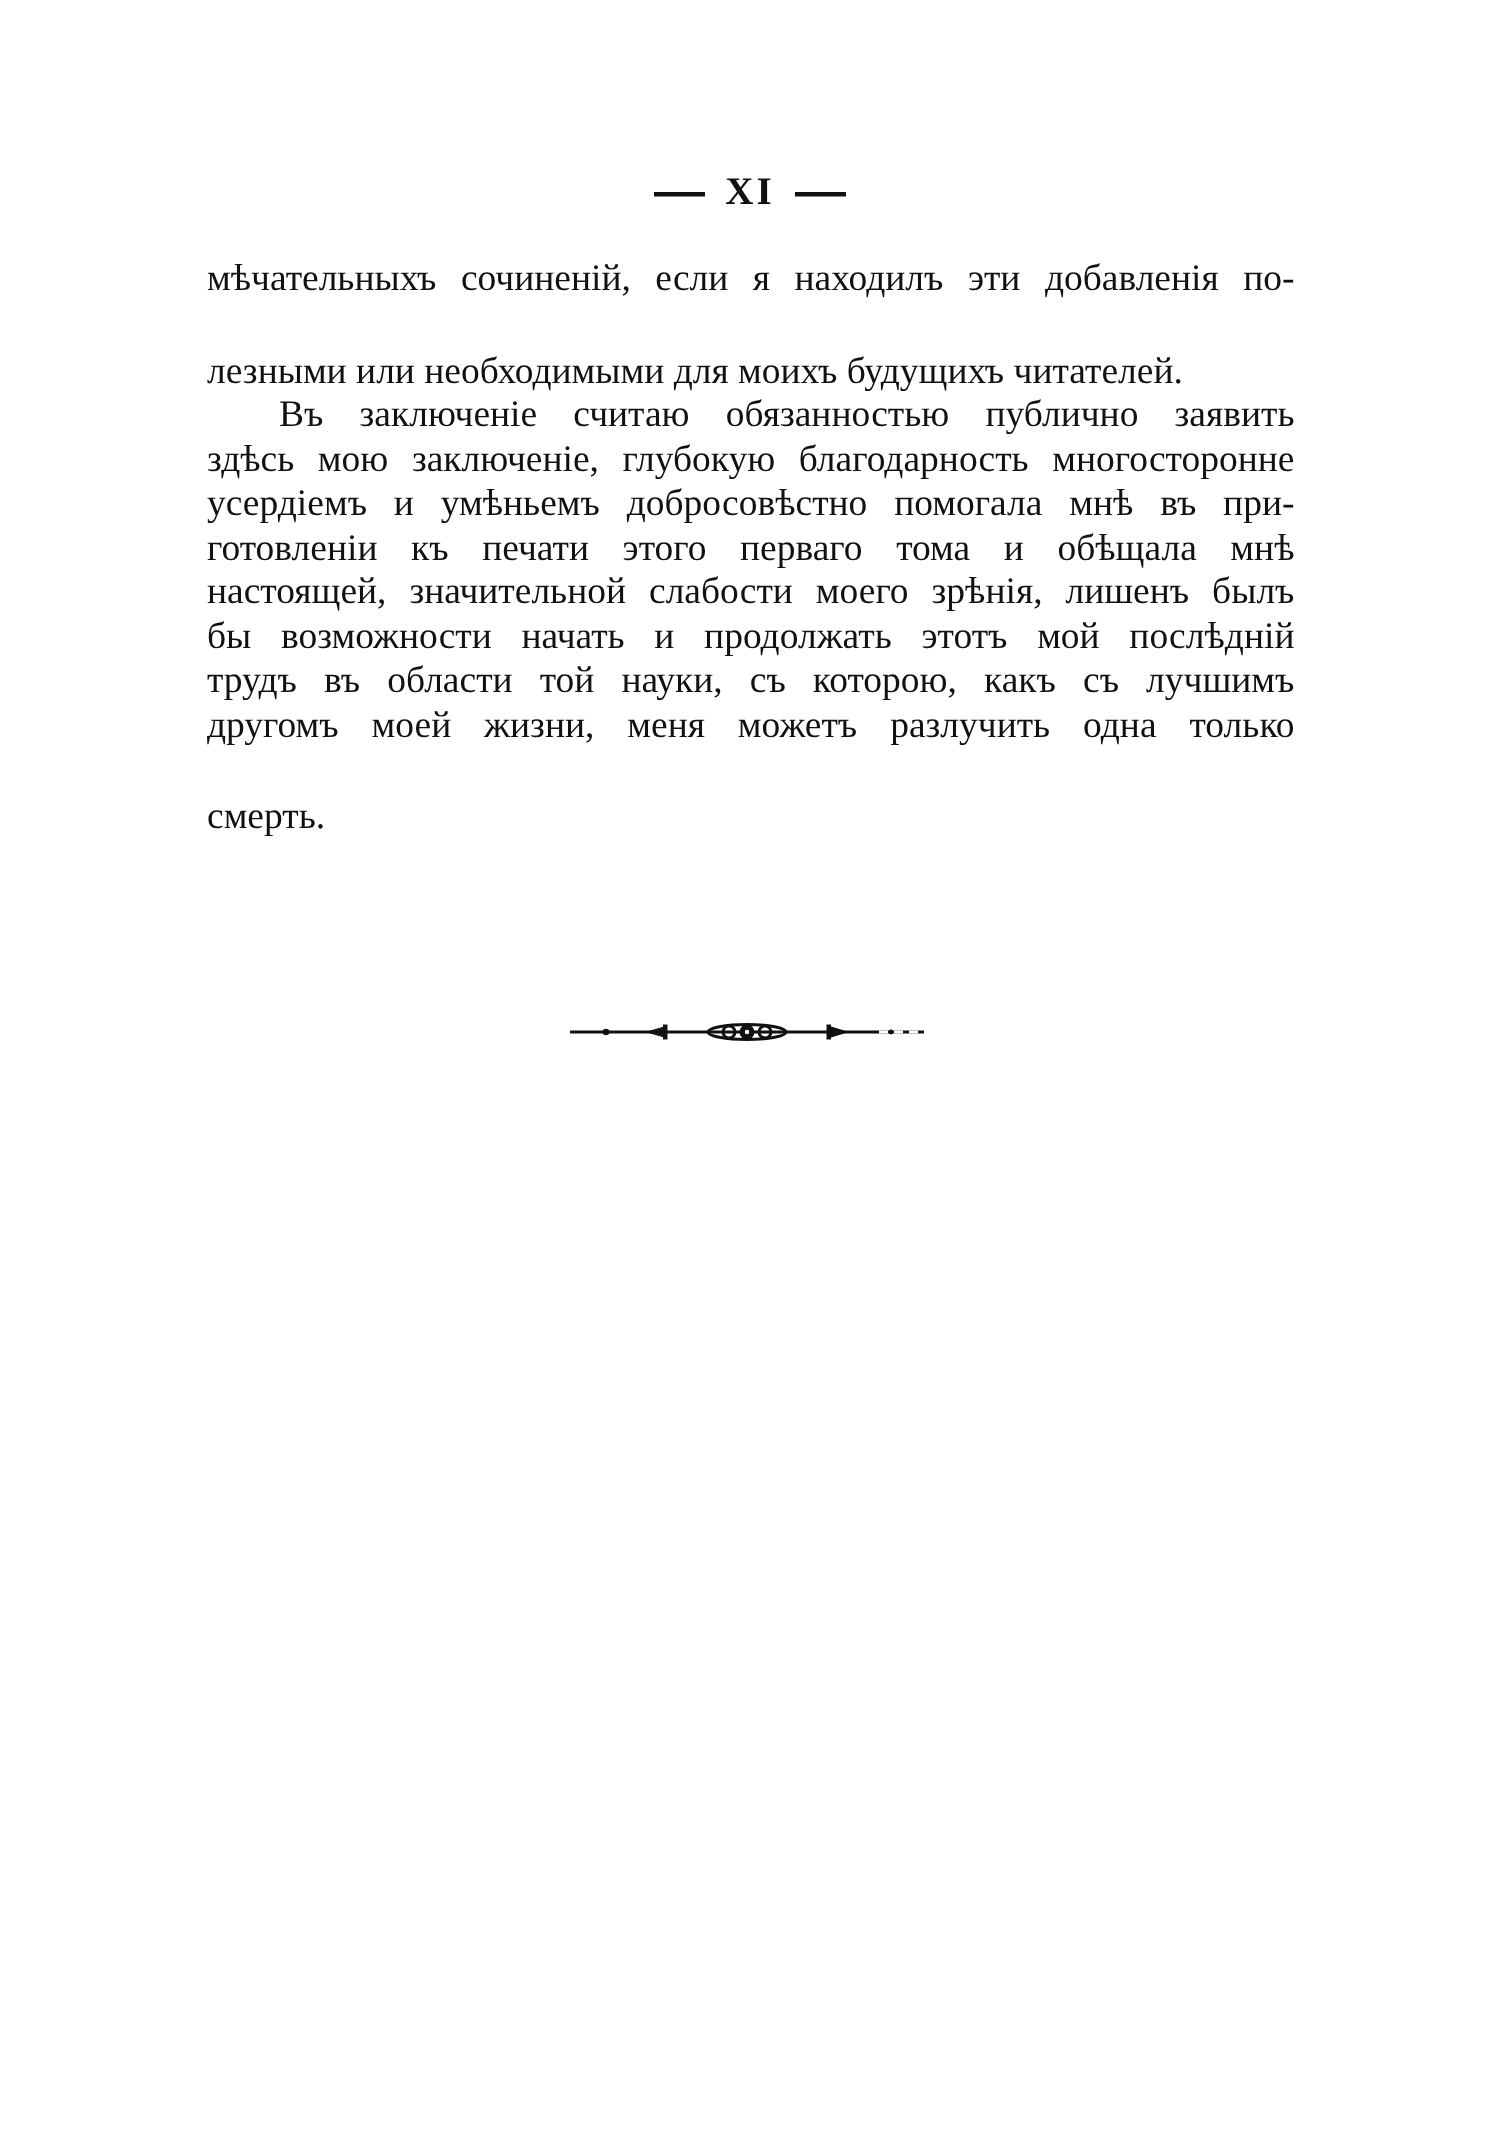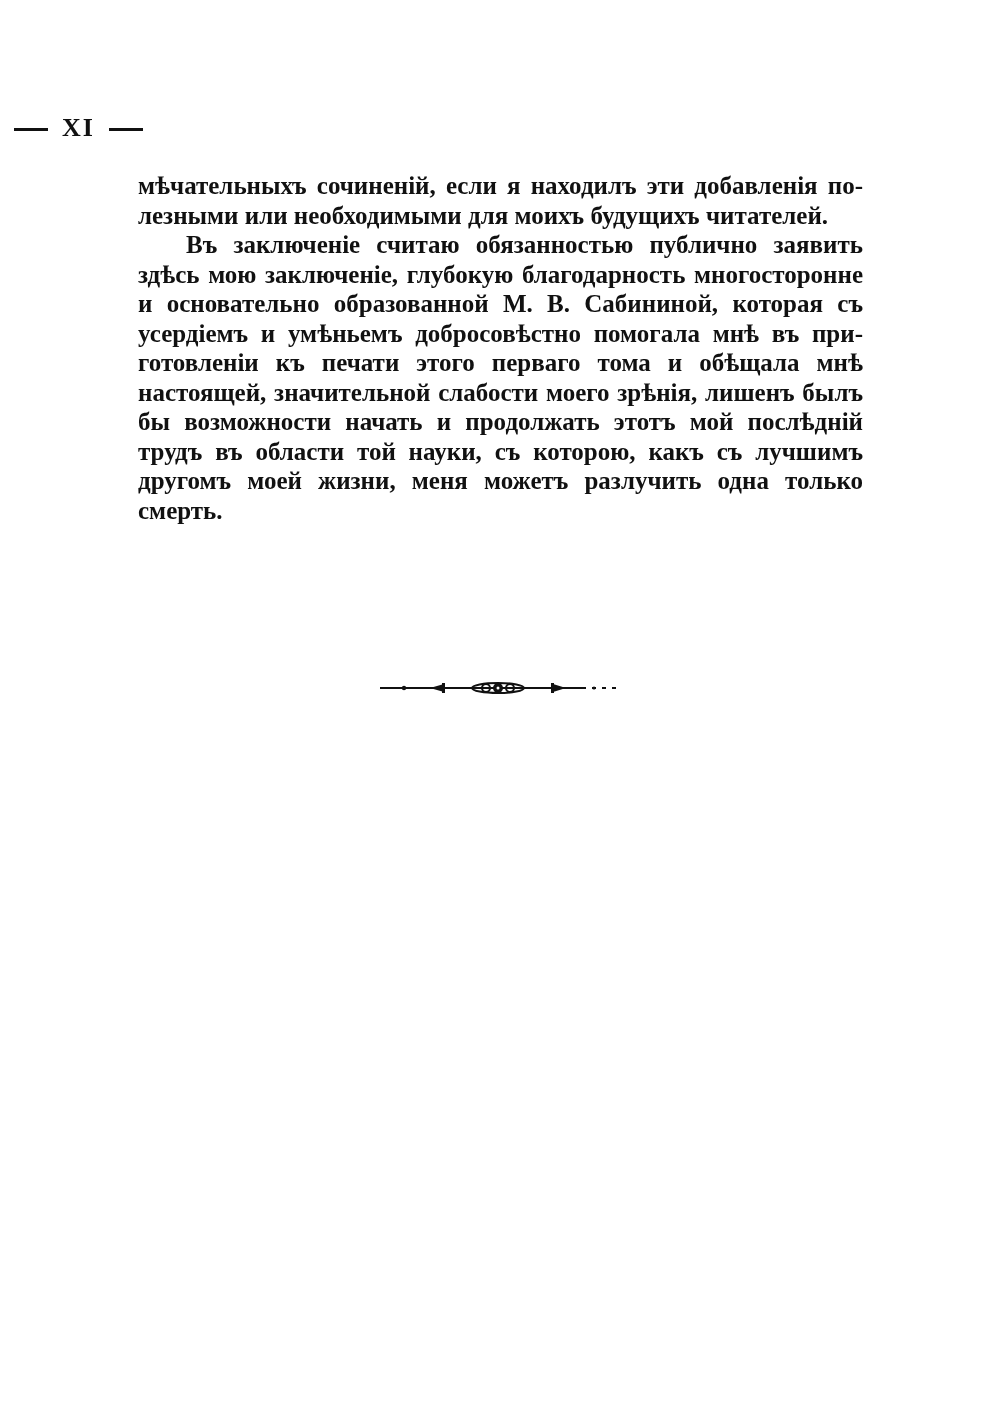--- a/index.html
+++ b/index.html
@@ -3,49 +3,48 @@
   <meta charset="utf-8">
   <style>
     html, body { margin: 0; padding: 0; background: #ffffff; }
     body {
       width: 1000px; height: 1424px; position: relative; overflow: hidden;
       font-family: "DejaVu Serif", "Liberation Serif", serif;
       color: #111111;
     }
     .page-header {
       position: absolute; top: 113px; left: 0; width: 1000px;
-      text-align: left; font-size: 24px; font-weight: bold; letter-spacing: 2px;
+      text-align: center; font-size: 24px; font-weight: bold; letter-spacing: 2px;
     }
     .page-header .dash { display: inline-block; width: 34px; height: 3px; background: #111; vertical-align: middle; margin: 0 14px; }
     .page-header .num { font-family: "Liberation Serif", serif; font-size: 26px; }
     .body-text {
       position: absolute; left: 138px; top: 171px; width: 725px;
       font-family: "Liberation Serif", serif;
       font-size: 25px; line-height: 29.5px;
     }
-    .line { display: block; white-space: nowrap; text-align: justify; text-align-last: justify; height: 29.5px; font-weight: bold; }
-    .line.last { text-align-last: left; }
+    .line { display: block; white-space: nowrap; text-align: justify; text-align-last: justify; height: 29.5px; }
+    .line.last { text-align-last: left; margin-top: 32px; }
     .line.indent { padding-left: 48px; }
     .ornament {
       position: absolute; left: 378px; top: 679px; width: 240px; height: 18px;
     }
   </style>
 </head>
 <body>
 
 <div class="page-header">
   <span class="dash"></span><span class="num">XI</span><span class="dash"></span>
 </div>
 
 <div class="body-text">
   <span class="line">мѣчательныхъ сочиненій, если я находилъ эти добавленія по-</span>
   <span class="line last">лезными или необходимыми для моихъ будущихъ читателей.</span>
   <span class="line indent">Въ заключеніе считаю обязанностью публично заявить</span>
   <span class="line">здѣсь мою заключеніе, глубокую благодарность многосторонне</span>
-  <span class="line">и основательно образованной М. В. Сабининой, которая съ</span>
   <span class="line">усердіемъ и умѣньемъ добросовѣстно помогала мнѣ въ при-</span>
   <span class="line">готовленіи къ печати этого перваго тома и обѣщала мнѣ</span>
   <span class="line">настоящей, значительной слабости моего зрѣнія, лишенъ былъ</span>
   <span class="line">бы возможности начать и продолжать этотъ мой послѣдній</span>
   <span class="line">трудъ въ области той науки, съ которою, какъ съ лучшимъ</span>
   <span class="line">другомъ моей жизни, меня можетъ разлучить одна только</span>
   <span class="line last">смерть.</span>
 </div>
 
 <div class="ornament">

